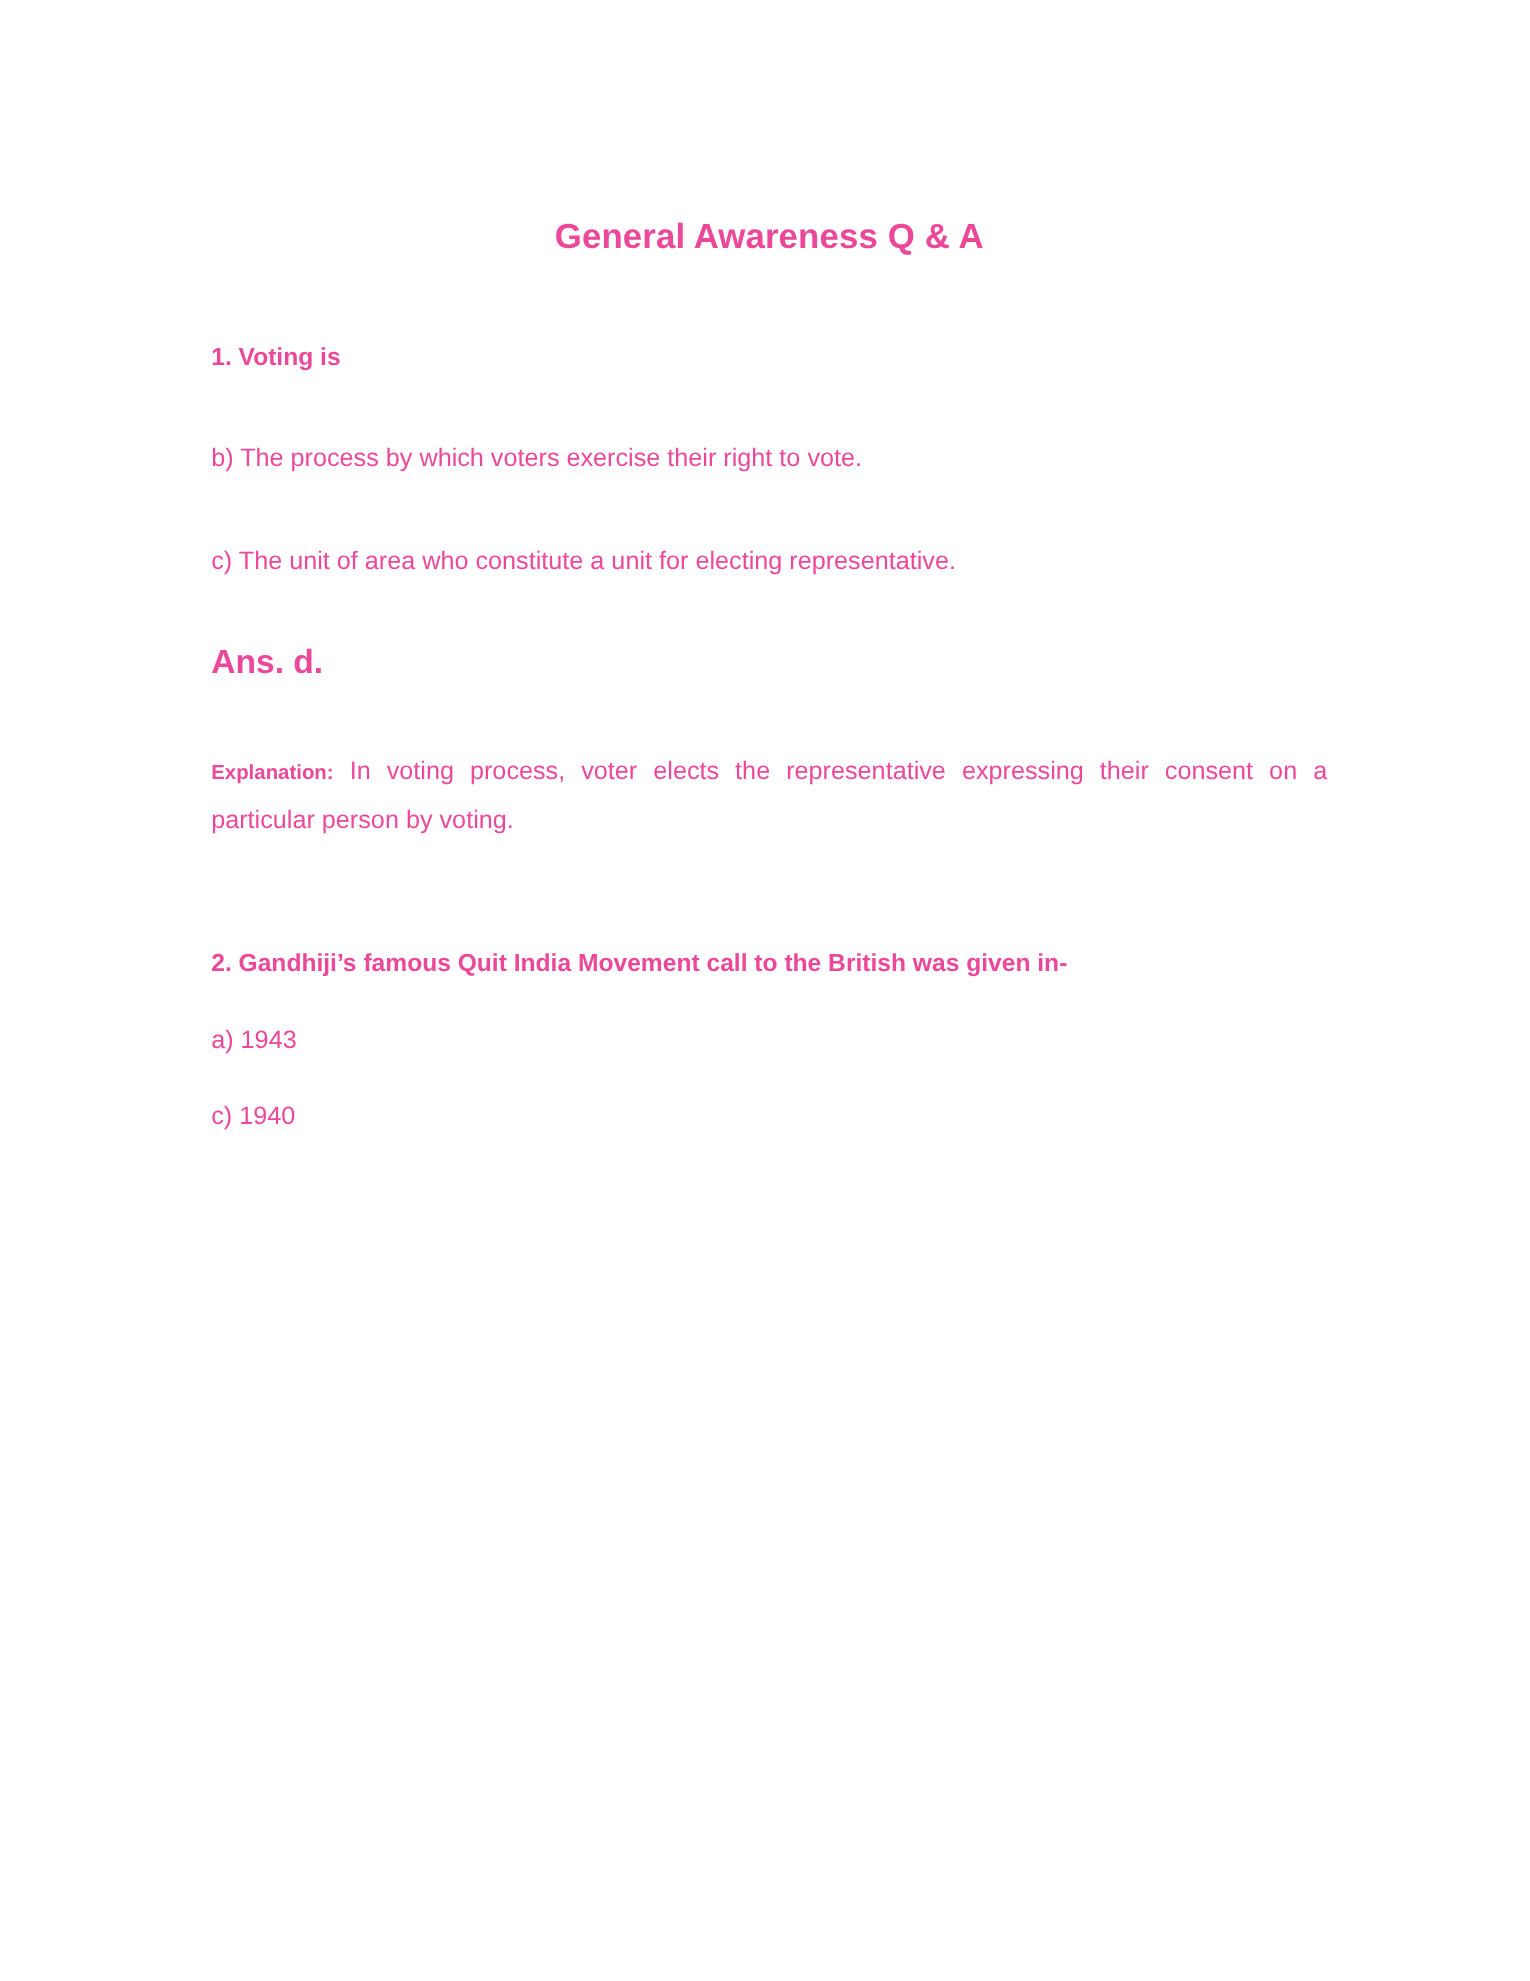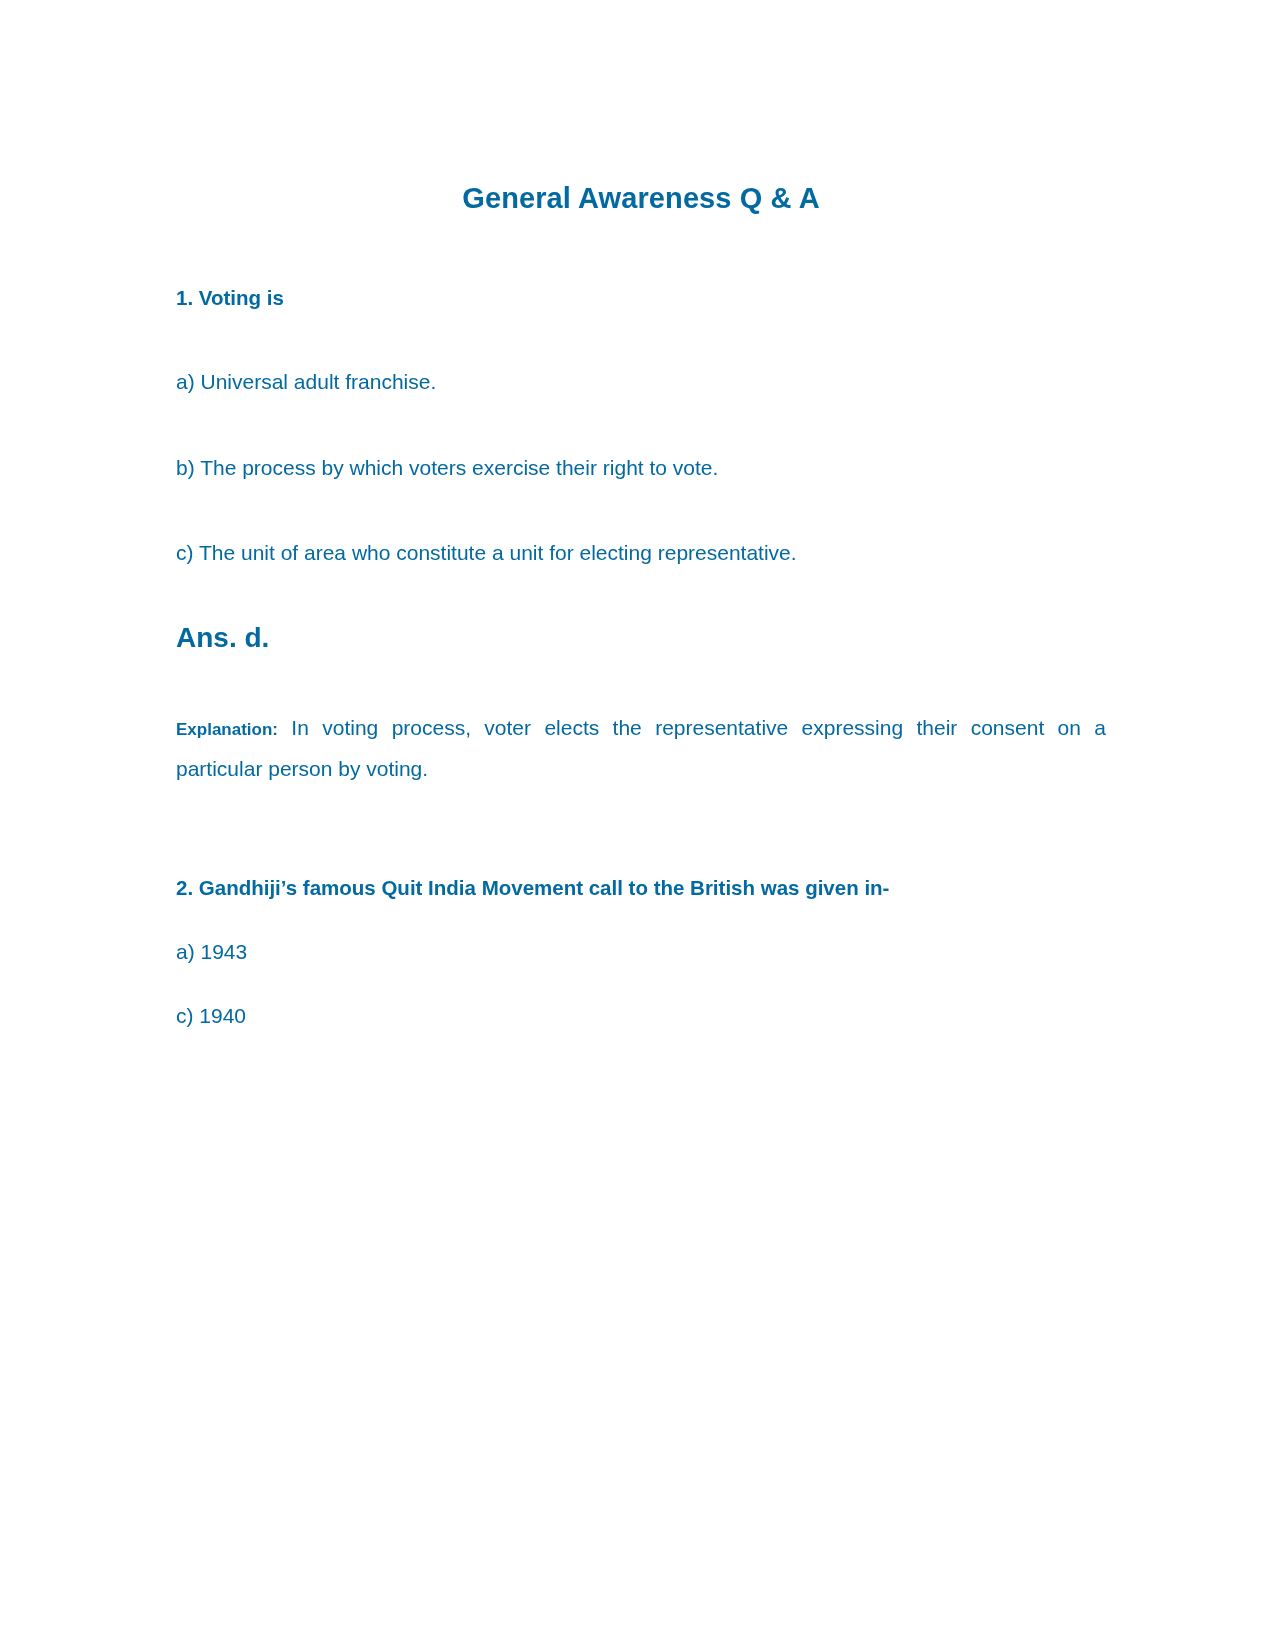--- a/index.html
+++ b/index.html
@@ -8,21 +8,21 @@
     background: #ffffff;
   }
   .page {
     position: relative;
     width: 1205px;
     height: 1651px;
     background: #ffffff;
     margin: 0 auto;
     overflow: hidden;
     font-family: "Liberation Sans", sans-serif;
-    color: #0369a1;
+    color: #ec4899;
   }
   .content {
     position: absolute;
     left: 141px;
     top: 0;
     width: 930px;
   }
   .doc-title {
     text-align: center;
     font-size: 29px;
@@ -74,21 +74,20 @@
 </head>
 <body>
 
 <div class="page">
   <div class="content">
 
     <h1 class="doc-title">General Awareness Q &amp; A</h1>
 
     <p class="block q-heading">1. Voting is</p>
 
-    <p class="block option first">a) Universal adult franchise.</p>
     <p class="block option">b) The process by which voters exercise their right to vote.</p>
     <p class="block option">c) The unit of area who constitute a unit for electing representative.</p>
 
     <p class="block ans">Ans. d.</p>
 
     <p class="block explanation"><span class="lead">Explanation:</span><span> In voting process, voter elects the representative expressing their consent on a particular person by voting.</span></p>
 
     <p class="block q-heading q2">2. Gandhiji’s famous Quit India Movement call to the British was given in-</p>
 
     <p class="block opt-short">a) 1943</p>

